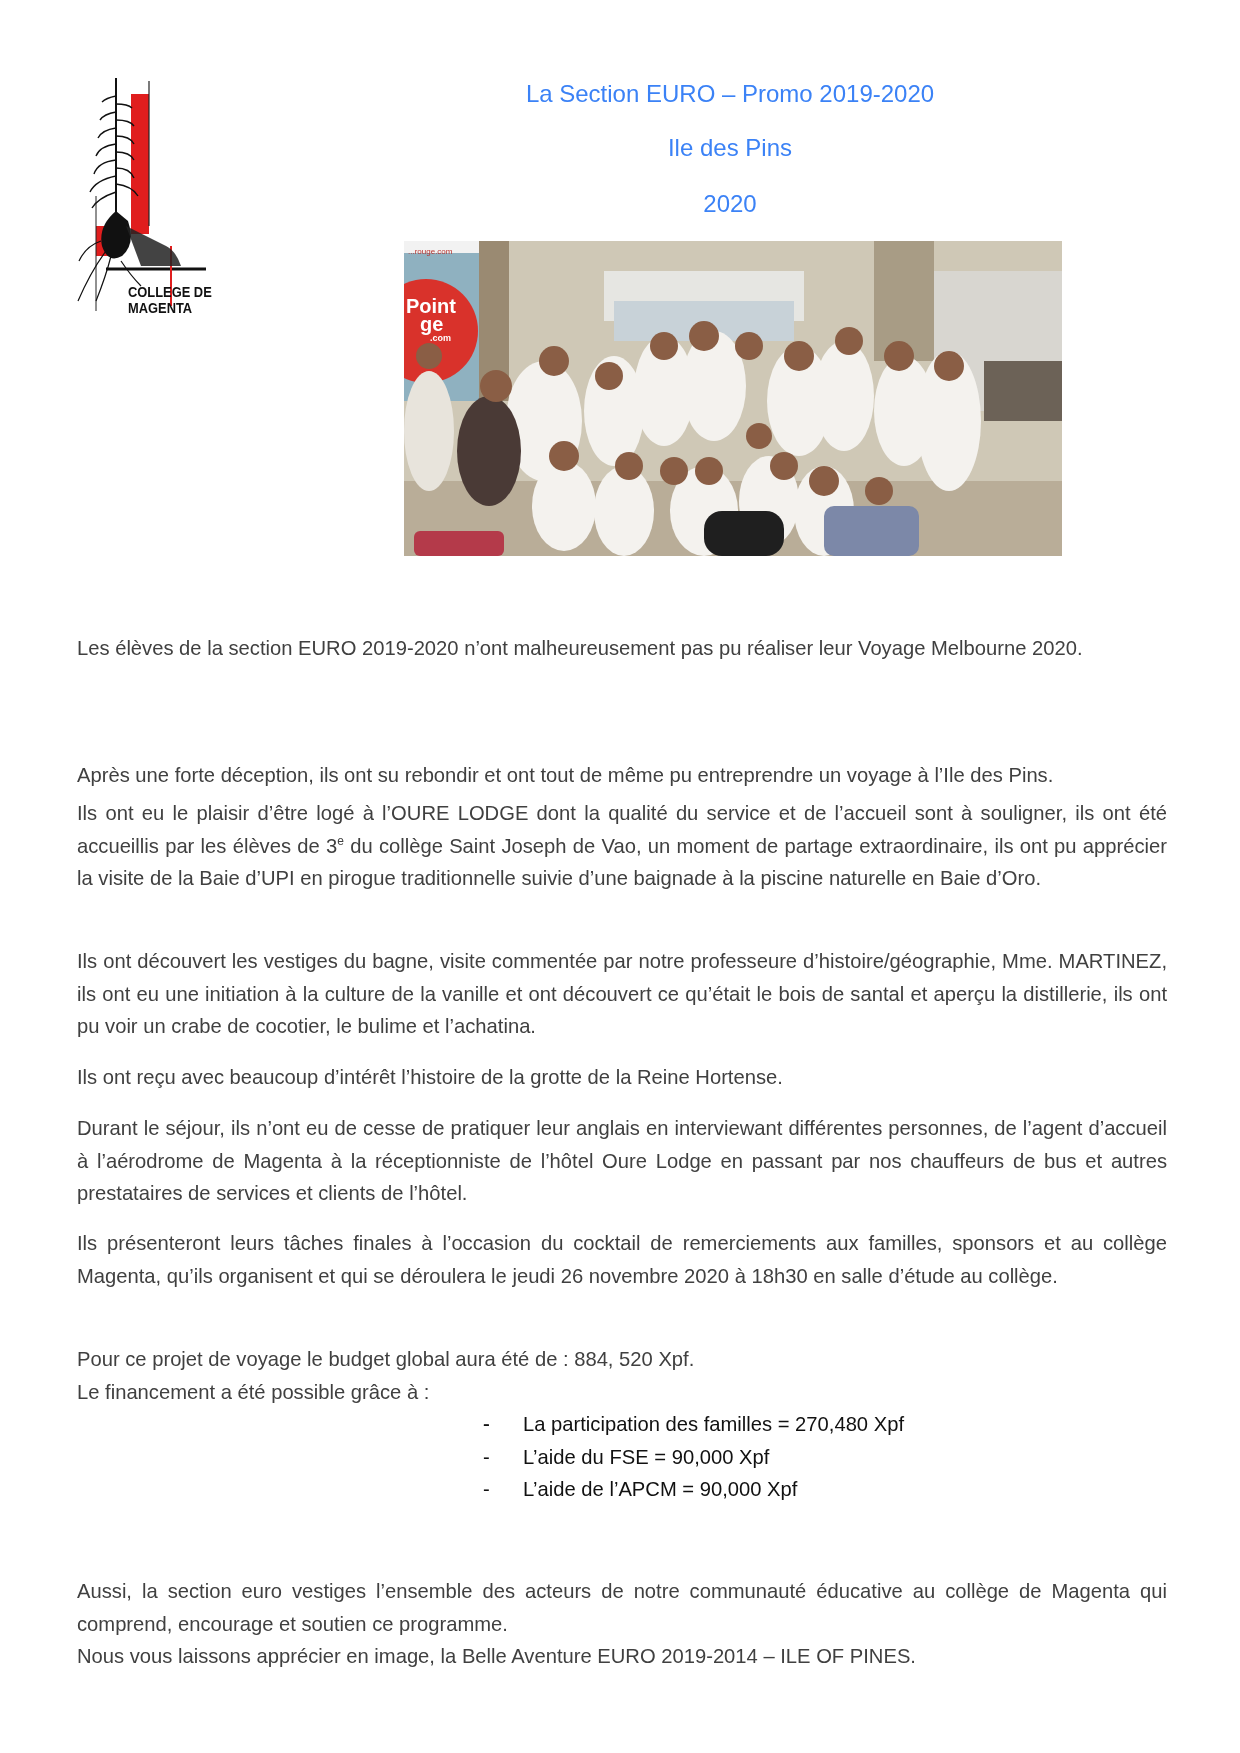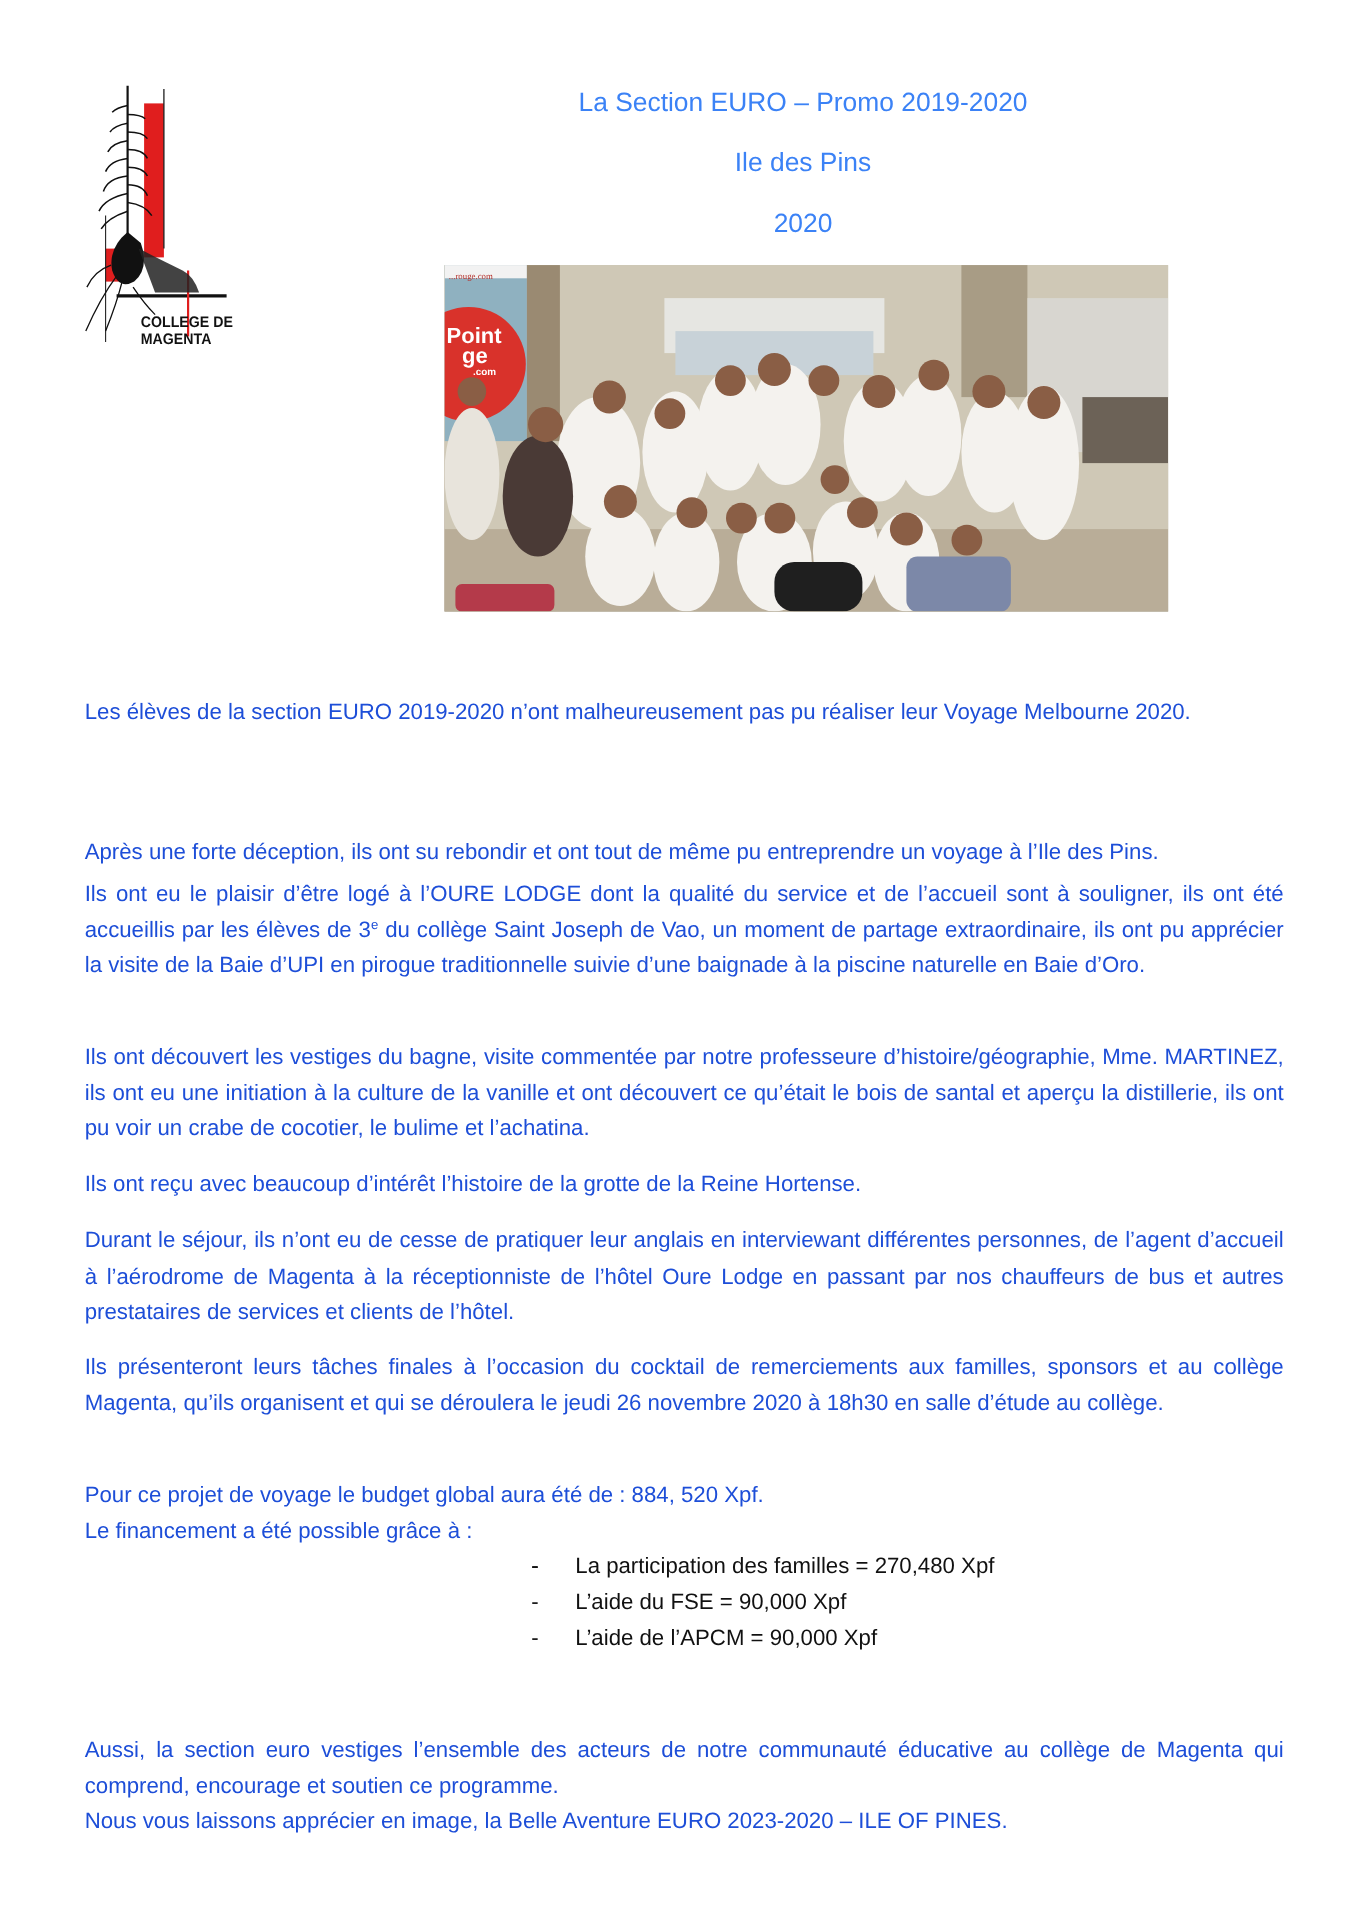--- a/index.html
+++ b/index.html
@@ -67,31 +67,31 @@
       line-height: 18px;
       font-family: "Liberation Sans", sans-serif;
     }
     .photo-sign-text .small { font-size: 9px; display:block; margin-left: 24px; line-height: 10px;}
     .photo-url {
       position: absolute;
       left: 4px;
       top: 6px;
       font-size: 8px;
       color: #b5322d;
-      font-family: Liberation Serif, serif;
+      font-family: Liberation Sans, sans-serif;
     }
 
     .body-text {
       position: absolute;
       left: 77px;
       width: 1090px;
       font-size: 20.2px;
       line-height: 32.5px;
       text-align: justify;
-      color: #1d4ed8;
+      color: #404040;
     }
     .body-text p { margin: 0; }
     sup { font-size: 12px; line-height: 0; vertical-align: super; }
 
     .p1 { top: 632px; }
     .p2 { top: 715px; margin-top: 44px; }
     .p3 { top: 797px; }
     .p4 { top: 945px; }
     .p5 { top: 1061px; }
     .p6 { top: 1112px; }
@@ -271,14 +271,14 @@
 
 <ul class="funding-list">
   <li><span class="dash">-</span></li>
   <li><span class="dash">-</span><span>La participation des familles = 270,480 Xpf</span></li>
   <li><span class="dash">-</span><span>L’aide du FSE = 90,000 Xpf</span></li>
   <li><span class="dash">-</span><span>L’aide de l’APCM = 90,000 Xpf</span></li>
 </ul>
 
 <div class="body-text p9">
   <p>Aussi, la section euro vestiges l’ensemble des acteurs de notre communauté éducative au collège de Magenta qui comprend, encourage et soutien ce programme.</p>
-  <p style="text-align:left">Nous vous laissons apprécier en image, la Belle Aventure EURO 2023-2020 – ILE OF PINES.</p>
+  <p style="text-align:left">Nous vous laissons apprécier en image, la Belle Aventure EURO 2019-2014 – ILE OF PINES.</p>
 </div>
 
 </body></html>

